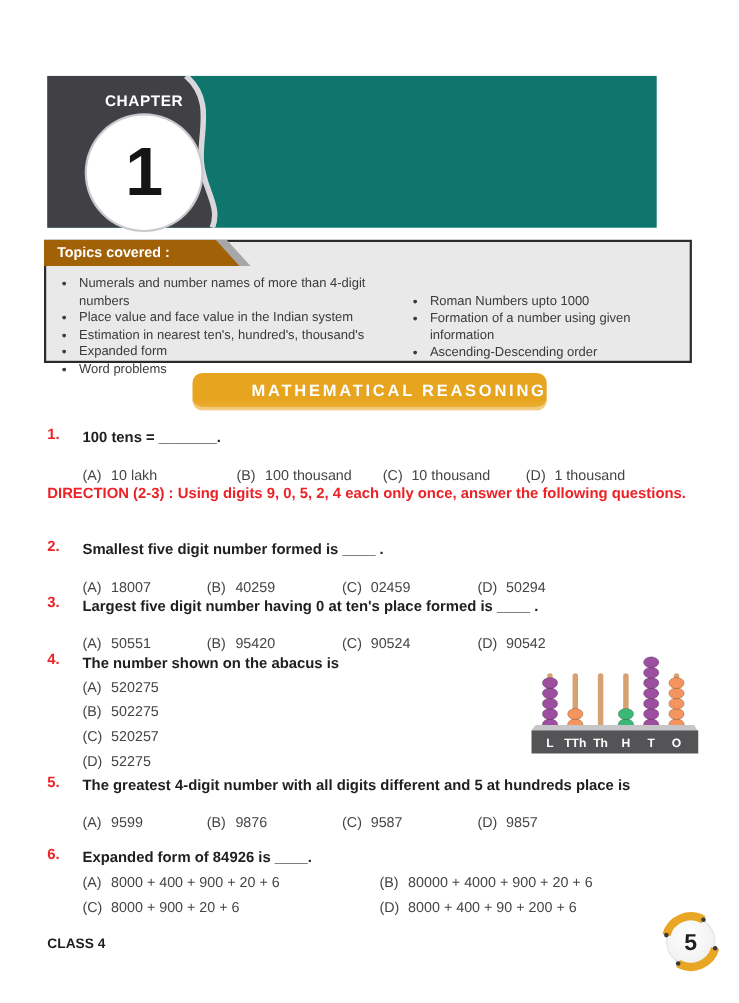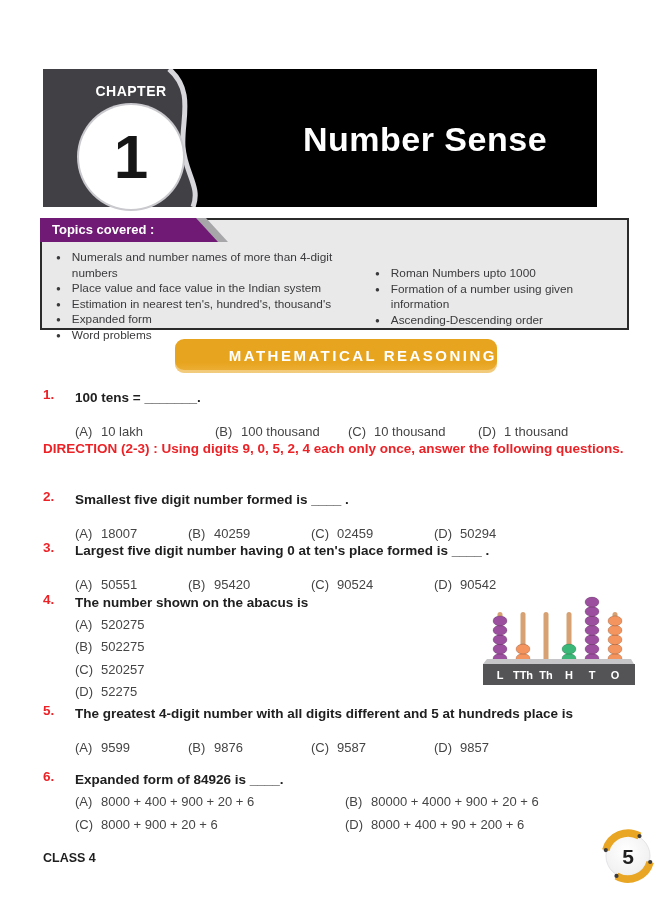--- a/index.html
+++ b/index.html
@@ -1,36 +1,36 @@
 <!DOCTYPE html>
 <html><head>
 <meta charset="utf-8">
 <style>
   html,body{margin:0;padding:0;}
   body{
     width:672px;height:912px;background:#ffffff;position:relative;
     font-family:"Liberation Sans", sans-serif;color:#2a2a2a;overflow:hidden;
   }
   
-  .header{position:absolute;left:43px;top:69px;width:554px;height:138px;background:#000000;}
+  .header{position:absolute;left:43px;top:69px;width:554px;height:138px;background:#0f766e;}
   .header-curve{position:absolute;left:0;top:0;width:210px;height:138px;}
   .chapter-label{position:absolute;left:28px;top:14px;width:120px;text-align:center;
     color:#fff;font-weight:bold;font-size:14px;letter-spacing:0.5px;z-index:3;}
   .chapter-circle{position:absolute;left:39px;top:39px;width:98px;height:98px;border-radius:50%;
     background:#fff;box-shadow:0 0 0 3px #fff,0 0 0 5px #c9c9ce;z-index:2;
     display:flex;align-items:center;justify-content:center;}
   .chapter-number{font-size:62px;font-weight:bold;color:#151515;line-height:1;}
   .header-title{position:absolute;left:210px;right:0;top:51px;text-align:center;
     color:#fff;font-size:34px;font-weight:600;letter-spacing:0.5px;}
   
   .topics{position:absolute;left:40px;top:218px;width:585px;height:108px;
     background:#E9E9EA;border:2px solid #2b2b2b;}
   .tab-shadow{position:absolute;left:-2px;top:-2px;width:188px;height:24px;background:#A7A7AA;
     clip-path:polygon(0 0, calc(100% - 22px) 0, 100% 100%, 0 100%);}
-  .topics-tab{position:absolute;left:-2px;top:-2px;width:178px;height:24px;background:#701a75;
+  .topics-tab{position:absolute;left:-2px;top:-2px;width:178px;height:24px;background:#a16207;
     clip-path:polygon(0 0, calc(100% - 22px) 0, 100% 100%, 0 100%);
     color:#fff;font-weight:bold;font-size:13px;line-height:24px;padding-left:12px;box-sizing:border-box;}
   .topics-col{position:absolute;}
   .col-left{left:14px;top:30px;width:320px;}
   .col-right{left:333px;top:46px;width:250px;}
   .t-item{display:flex;gap:11px;line-height:15.6px;font-size:11.8px;color:#3a3a3c;}
   .t-bullet{font-size:8px;line-height:15.6px;}
   
   .m-banner{position:absolute;left:175px;top:339px;width:322px;height:34px;border-radius:9px;
     background:linear-gradient(#E7A41F 70%, #EDB23B);box-shadow:inset 0 -3px 0 rgba(255,255,255,.35);
@@ -60,21 +60,20 @@
 
 <div class="header">
   <svg class="header-curve" viewBox="0 0 210 138">
     <path d="M0,0 H126 C152,22 138,52 140,78 C142,104 158,118 150,138 H0 Z" fill="#414044"></path>
     <path d="M126,0 C152,22 138,52 140,78 C142,104 158,118 150,138" fill="none" stroke="#D8D8DC" stroke-width="5"></path>
   </svg>
   <div class="chapter-label">CHAPTER</div>
   <div class="chapter-circle">
     <span class="chapter-number">1</span>
   </div>
-  <div class="header-title">Number Sense</div>
 </div>
 
 <div class="topics">
   <div class="tab-shadow"></div>
   <div class="topics-tab">Topics covered :</div>
   <div class="topics-col col-left">
     <div class="t-item">
         <span class="t-bullet">●</span>
         <span>Numerals and number names of more than 4-digit numbers</span>
       </div>

